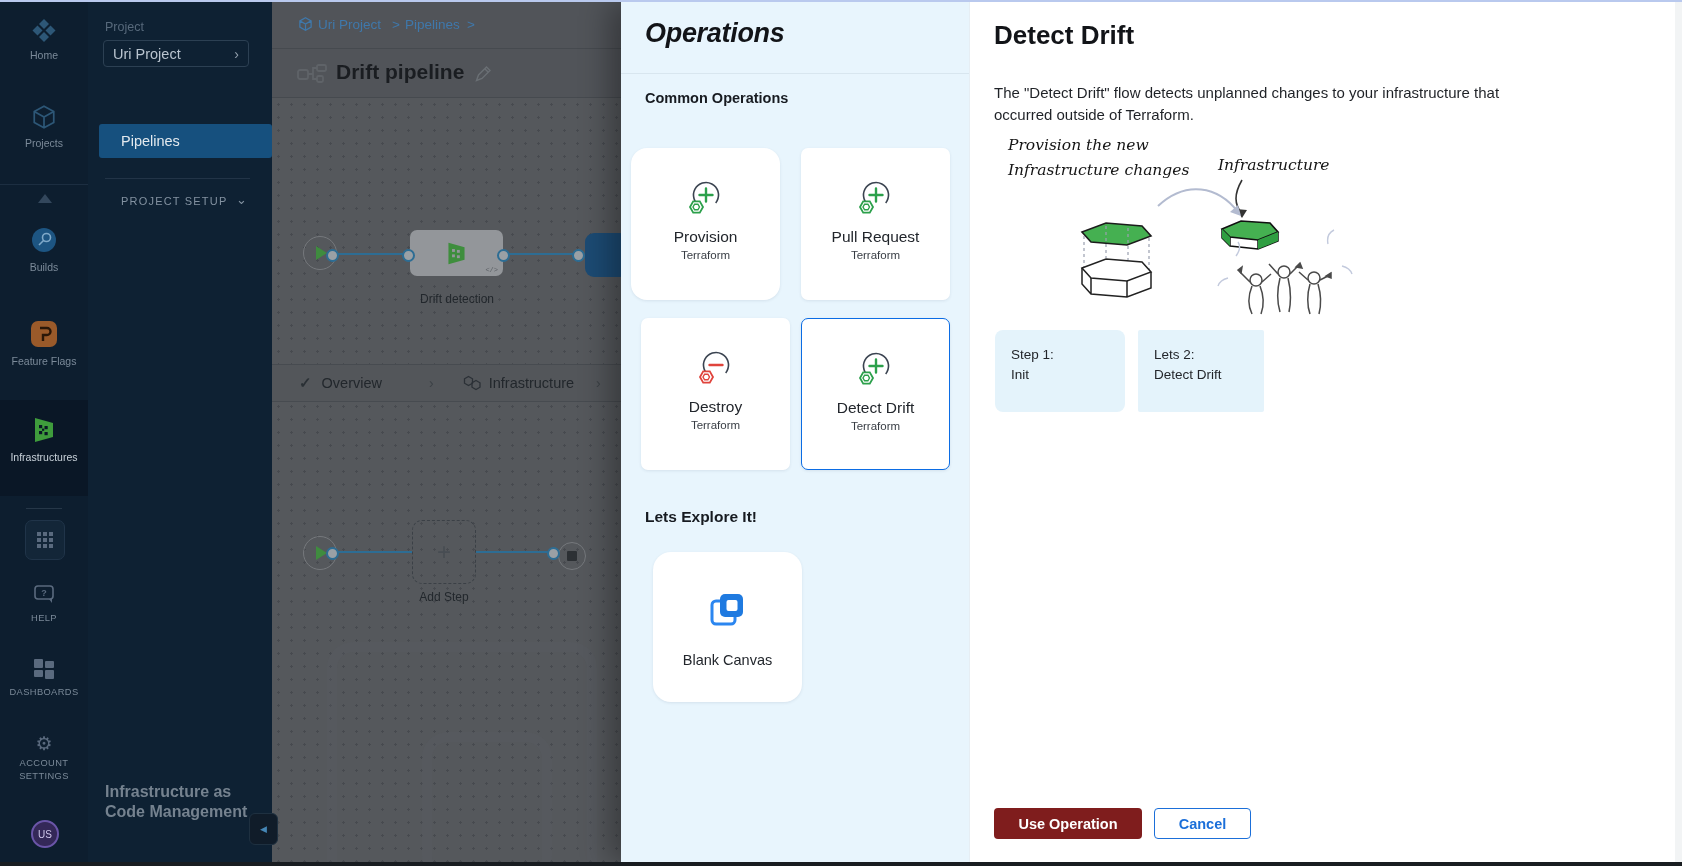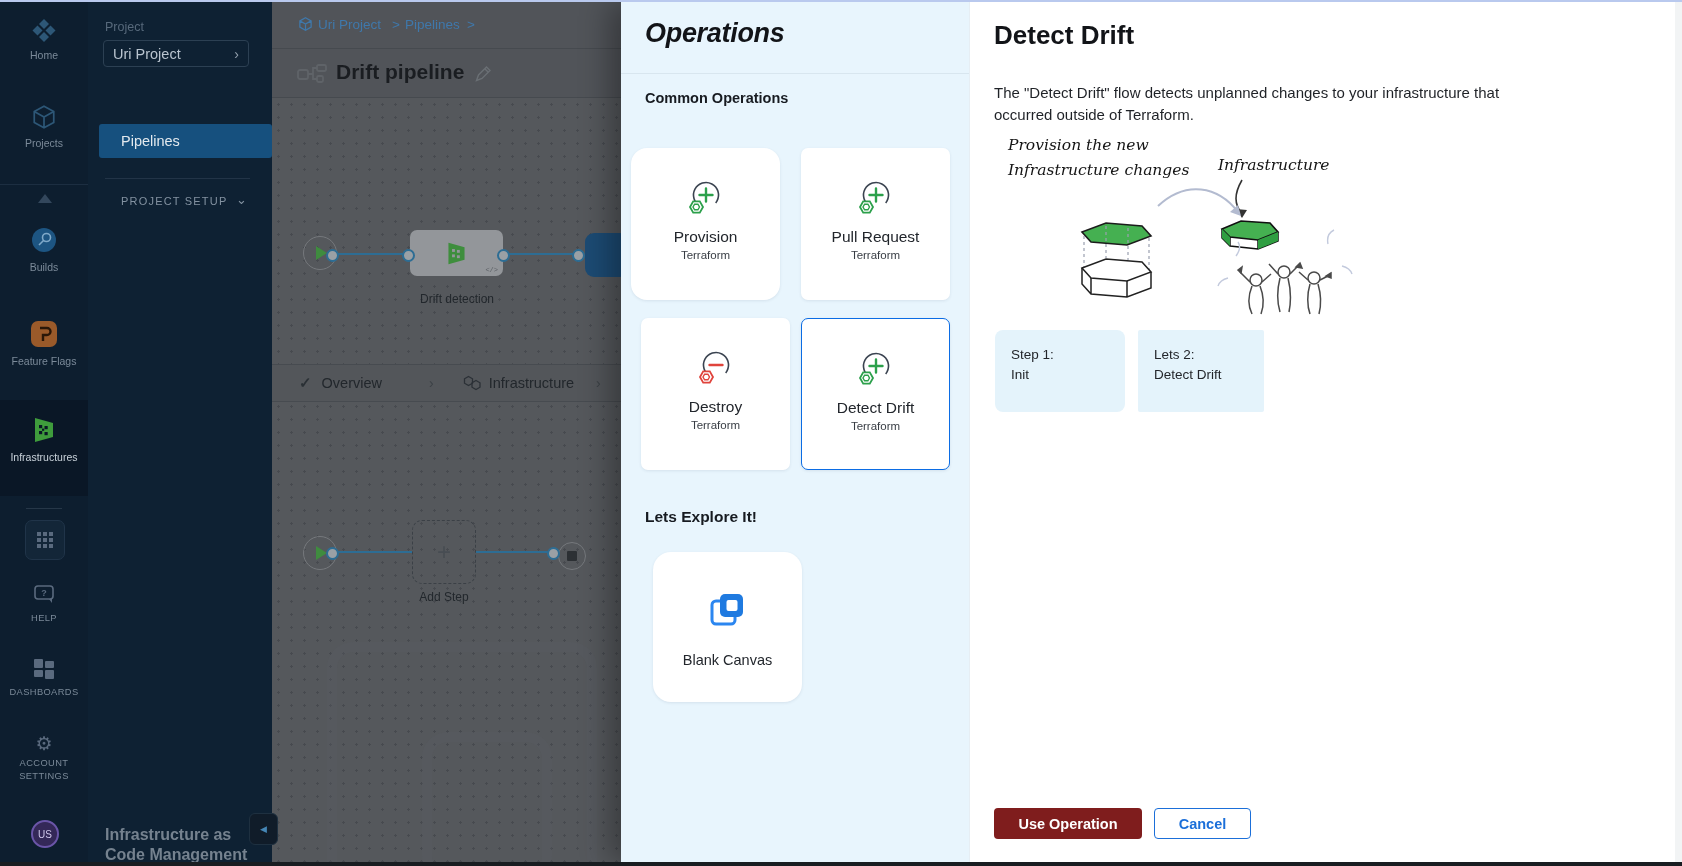--- a/index.html
+++ b/index.html
@@ -21,21 +21,21 @@
   .p2-selector{position:absolute;left:15px;top:38px;width:146px;height:27px;border:1px solid #2c4053;border-radius:4px;
                display:flex;align-items:center;justify-content:space-between;padding:0 9px;box-sizing:border-box;cursor:pointer;}
   .p2-selector .val{color:#b9c4cf;font-size:14.5px;}
   .p2-selector .chev{color:#93a0ad;font-size:14px;}
   .p2-item{position:absolute;left:0;width:184px;height:34px;line-height:34px;padding-left:33px;box-sizing:border-box;
            color:#97a3b0;font-size:14.5px;cursor:pointer;}
   .p2-item.active{background:#16507e;color:#e3e9ee;}
   .p2-divider{position:absolute;left:17px;top:176px;width:145px;height:1px;background:#223447;}
   .p2-setup{position:absolute;left:33px;top:193px;font-size:11px;letter-spacing:1.2px;color:#8392a1;cursor:pointer;}
   .p2-setup-chev{position:absolute;left:148px;top:190px;color:#8392a1;font-size:13px;cursor:pointer;}
-  .p2-module-title{position:absolute;left:17px;top:780px;width:160px;color:#75828f;font-size:16px;font-weight:bold;line-height:1.25;margin-top:43px;}
+  .p2-module-title{position:absolute;left:17px;top:780px;width:160px;color:#75828f;font-size:16px;font-weight:bold;line-height:1.25;}
   #collapse-badge{position:absolute;left:249px;top:813px;width:27px;height:30px;background:#101c29;border:1px solid #1e3040;
                   border-radius:6px;z-index:4;display:flex;align-items:center;justify-content:center;color:#4586b5;font-size:9px;cursor:pointer;}
 
   
   #main{left:272px;top:2px;width:349px;height:860px;background:#515459;z-index:1;}
   #crumb-row{position:absolute;left:0;top:0;width:349px;height:46px;border-bottom:1px solid #464a4f;background:#515459;}
   .crumb-text{color:#3f78ab;font-size:13.5px;}
   #title-row{position:absolute;left:0;top:47px;width:349px;height:48px;border-bottom:1px solid #464a4f;background:#515459;}
   #page-title{color:#1a1d21;font-size:21px;font-weight:bold;}
   .canvas1{position:absolute;left:0;top:96px;width:349px;height:266px;}

